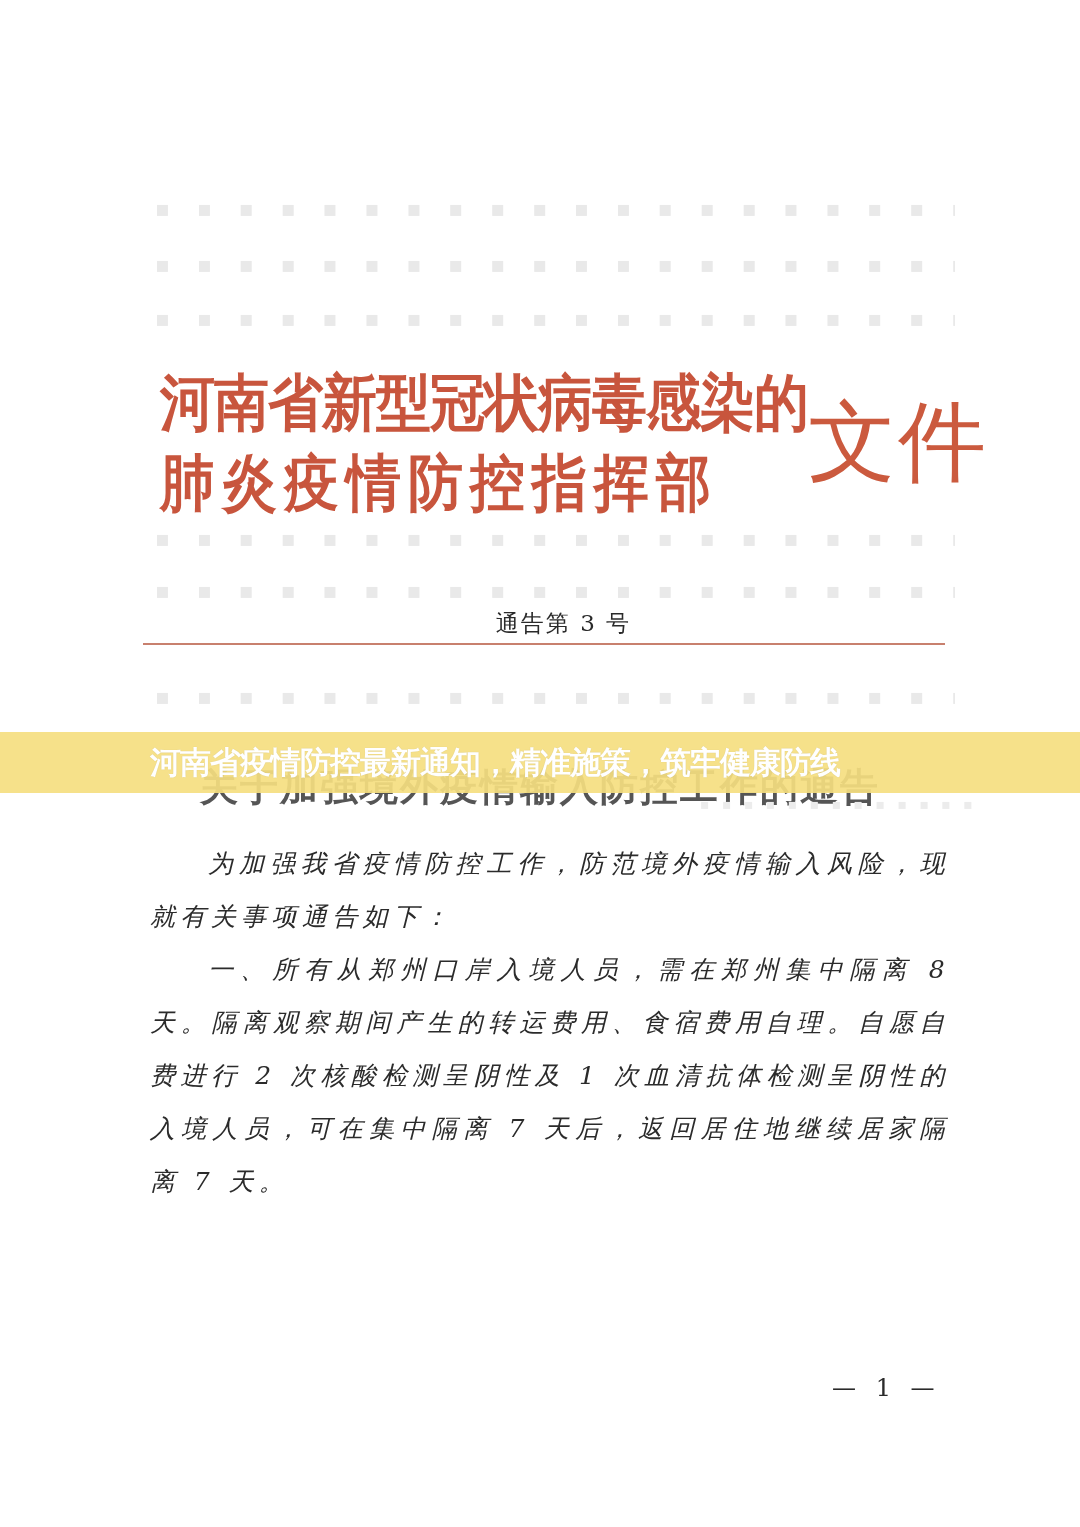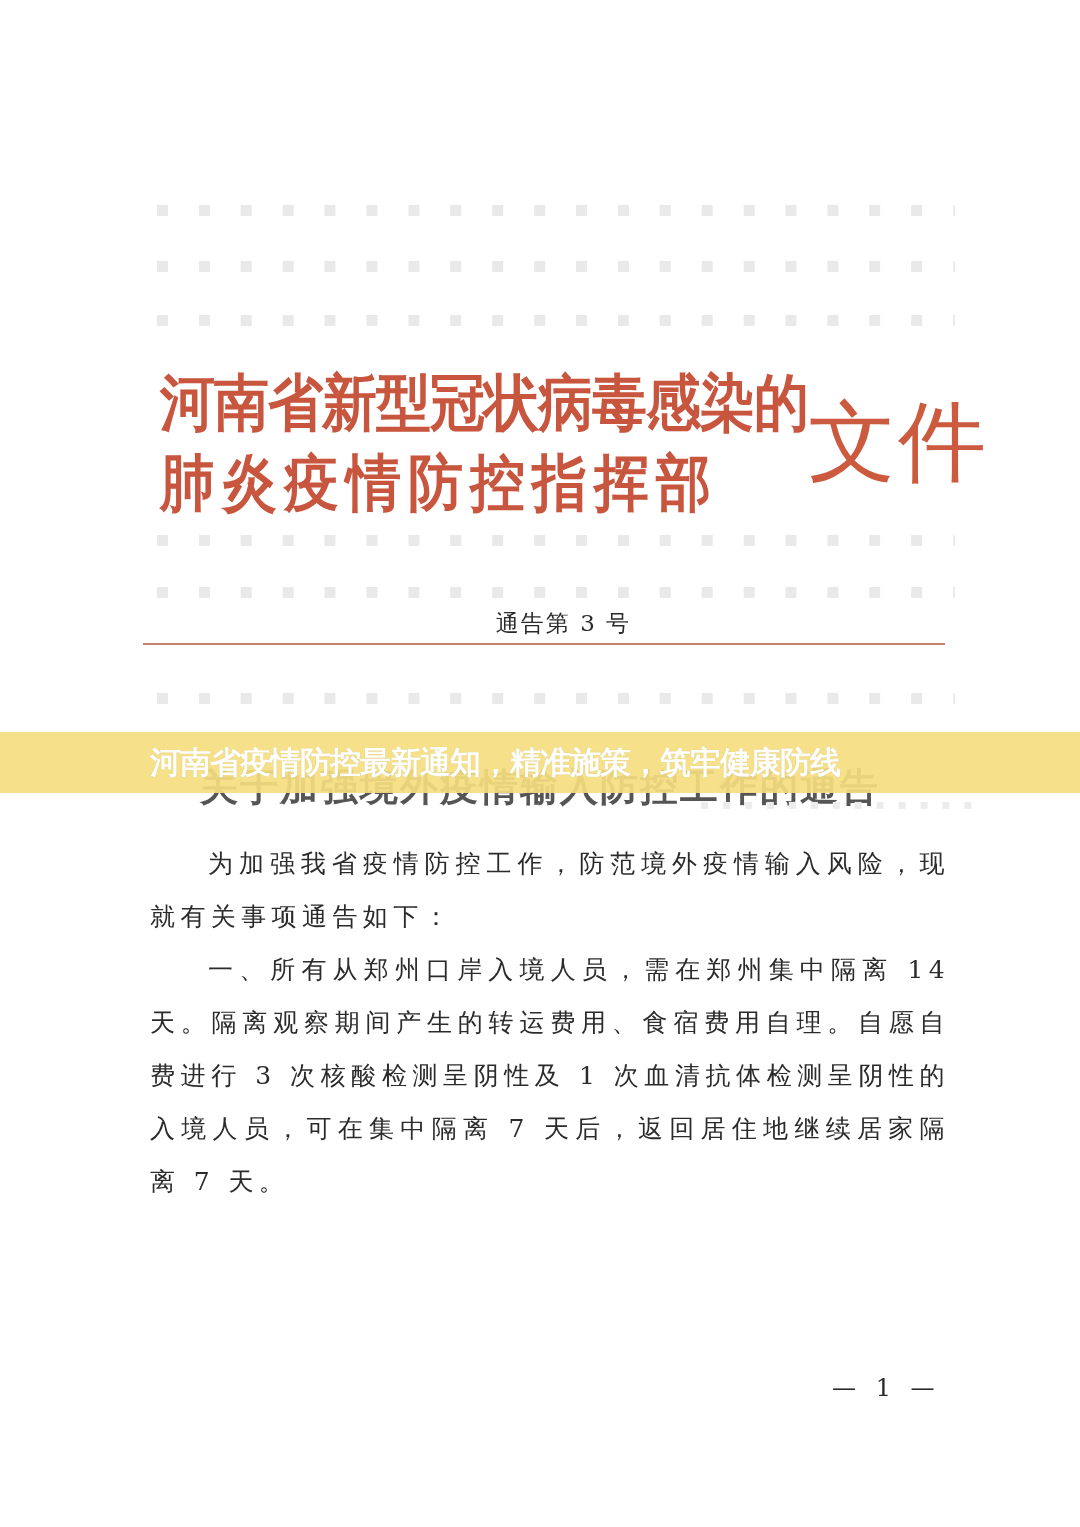--- a/index.html
+++ b/index.html
@@ -137,20 +137,21 @@
       width: 800px;
       font-size: 25px;
       line-height: 53px;
       color: #2b2b2b;
       letter-spacing: 5.4px;
     }
     .body-text p {
       margin: 0;
       text-align: justify;
       text-align-last: left;
+      font-style: italic;
     }
     .body-text p.indent {
       text-indent: 58px;
     }
     .page-number {
       position: absolute;
       left: 832px;
       top: 1374px;
       font-size: 24px;
       color: #2a2a2a;
@@ -181,17 +182,17 @@
 
   <div class="doc-title-hidden">关于加强境外疫情输入防控工作的通告</div>
   <div class="doc-subtitle-hidden">▪ ▪ ▪ ▪ ▪ ▪ ▪ ▪ ▪ ▪ ▪ ▪ ▪</div>
 
   <div class="banner">
     <span class="banner-text">河南省疫情防控最新通知，精准施策，筑牢健康防线</span>
   </div>
 
   <div class="body-text">
     <p class="indent">为加强我省疫情防控工作，防范境外疫情输入风险，现就有关事项通告如下：</p>
-    <p class="indent">一、所有从郑州口岸入境人员，需在郑州集中隔离 14 天。隔离观察期间产生的转运费用、食宿费用自理。自愿自费进行 3 次核酸检测呈阴性及 1 次血清抗体检测呈阴性的入境人员，可在集中隔离 7 天后，返回居住地继续居家隔离 7 天。</p>
+    <p class="indent">一、所有从郑州口岸入境人员，需在郑州集中隔离 8 天。隔离观察期间产生的转运费用、食宿费用自理。自愿自费进行 2 次核酸检测呈阴性及 1 次血清抗体检测呈阴性的入境人员，可在集中隔离 7 天后，返回居住地继续居家隔离 7 天。</p>
   </div>
 
   <div class="page-number">— 1 —</div>
 </div>
 
 </body></html>

